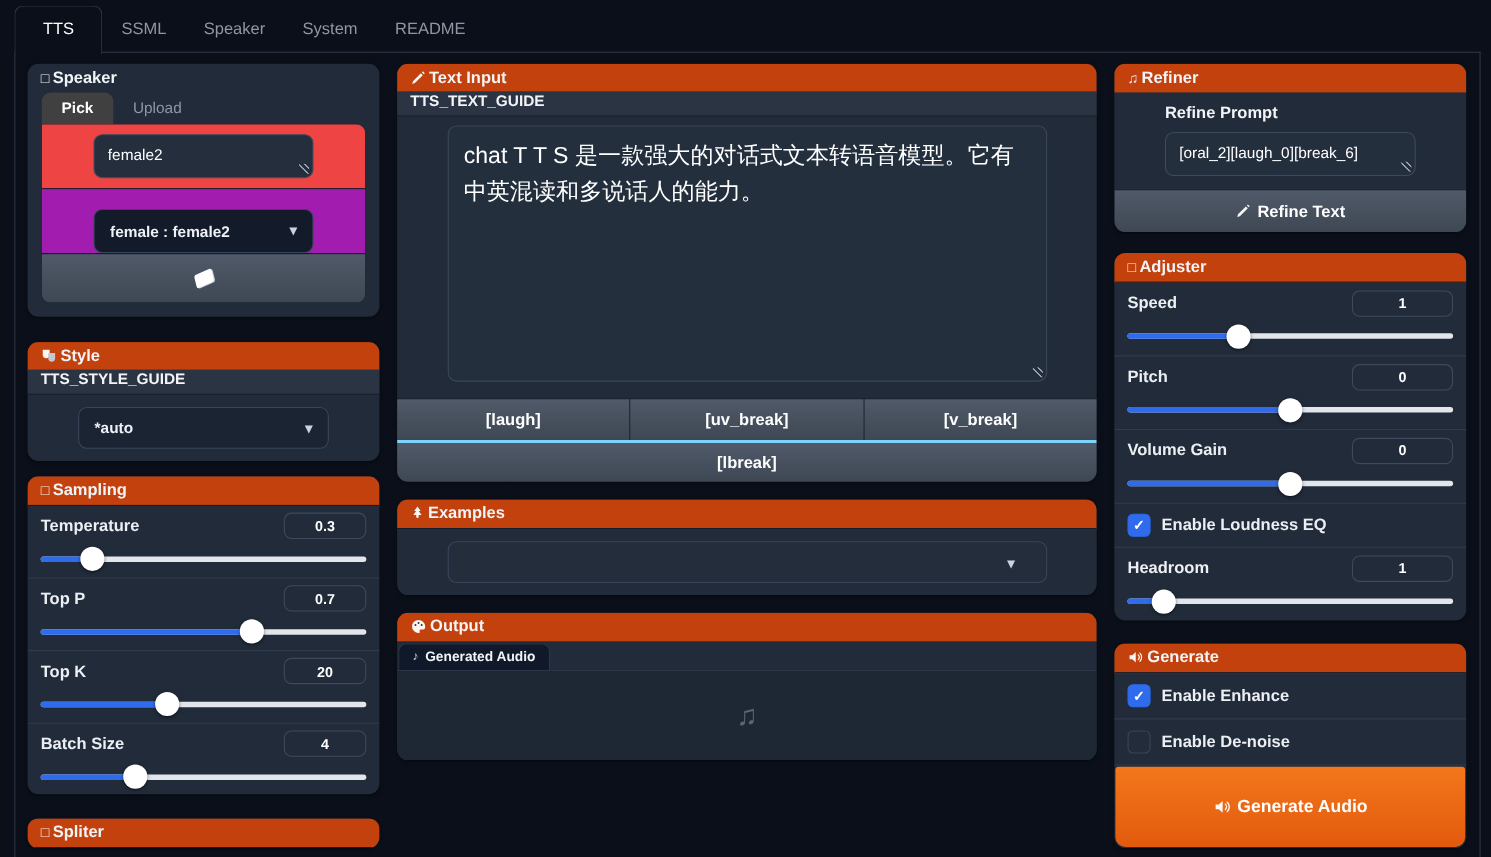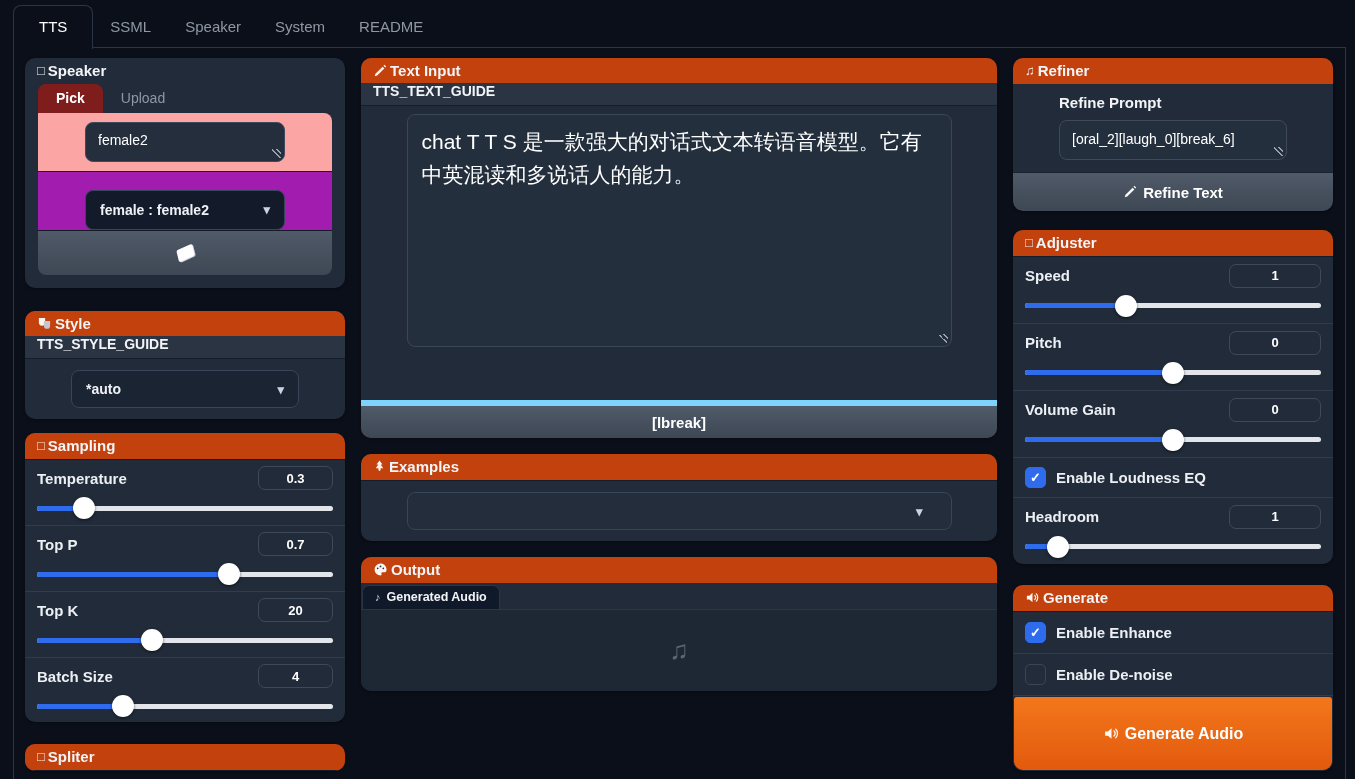--- a/index.html
+++ b/index.html
@@ -44,24 +44,24 @@
   .p-spliter{flex:1 1 auto;min-height:0}
   .p-text{height:380px;margin-bottom:16px}
   .p-examples{height:87px;margin-bottom:16px}
   .p-output{height:134px}
   .p-refiner{height:153px;margin-bottom:19px}
   .p-adjuster{height:334px;margin-bottom:21px}
   .p-generate{height:186px}
   
   .spk-tabs { display:flex; padding:0 0 0 13px; flex:0 0 auto; }
   .spk-tab { padding:6px 18px 7px; font-size:14px; color:#8f97a5; cursor:pointer; }
-  .spk-tab.active { background:#7f1d1d; color:#fff; font-weight:700; border-radius:8px 8px 0 0; }
+  .spk-tab.active { background:#404040; color:#fff; font-weight:700; border-radius:8px 8px 0 0; }
   .spk-body { margin:0 13px 13px; border-radius:0 8px 8px 8px; overflow:hidden;
     display:flex; flex-direction:column; flex:1; background:#1a2330; }
-  .spk-block-name { background:#fca5a5; flex:1; display:flex; align-items:center; justify-content:center;
+  .spk-block-name { background:#ef4444; flex:1; display:flex; align-items:center; justify-content:center;
     border-bottom:1px solid #141b27; }
   .spk-block-select { background:#a21caf; flex:1; display:flex; align-items:flex-end; justify-content:center; }
   .spk-textarea { width:200px; height:40px; background:#242e3d; border:1px solid #3e4a5c;
     border-radius:8px; position:relative; padding:9px 12px; font-size:14px; color:#fff; cursor:text; }
   .resize-handle { position:absolute; right:3px; bottom:3px; width:9px; height:9px;
     background:linear-gradient(45deg, transparent 0 40%, #98a1ae 40% 50%, transparent 50% 70%, #98a1ae 70% 80%, transparent 80%); }
   .select { background:#131b2a; border:1px solid #38455a; border-radius:8px; height:40px;
     display:flex; align-items:center; padding:0 14px; font-size:14px; font-weight:600;
     color:#eef1f5; cursor:pointer; position:relative; }
   .select .caret { margin-left:auto; color:#cdd3dc; font-size:13px; }
@@ -105,21 +105,21 @@
   .checkbox.checked::after { content:"✓"; color:#fff; font-size:13px; font-weight:700; }
   .check-label { font-size:15px; font-weight:600; color:#eceff3; }
   
   .text-body { flex:1; display:flex; align-items:flex-start; justify-content:center; padding:8px 0 6px; }
   .main-textarea { width:545px; height:233px; background:#242f3e; border:1px solid #3b4759;
     border-radius:8px; padding:11px 14px; font-size:21px; line-height:1.55; color:#fff;
     position:relative; cursor:text; }
   .token-row { display:flex; flex:0 0 38px; border-top:1px solid #1a2330; }
   .token-btn { flex:1; border-right:1px solid #1a2330; }
   .token-btn:last-child { border-right:none; }
-  .lbreak-row { flex:0 0 38px; border-top:6px solid #7dd3fc; }
+  .lbreak-row { flex:0 0 38px; border-top:3px solid #7dd3fc; }
   .lbreak-row .gray-btn { width:100%; height:100%; }
   .token-row .gray-btn { width:100%; height:100%; }
   
   .out-tabrow { display:flex; align-items:flex-end; padding:2px 0 0 1px;
     border-bottom:1px solid #2b3547; flex:0 0 auto; }
   .out-tab { display:inline-flex; align-items:center; gap:6px; background:#10192a;
     border:1px solid #2b3547; border-bottom:none; border-radius:7px 7px 0 0;
     padding:4px 12px 5px; font-size:12.5px; font-weight:700; color:#f2f4f7; cursor:pointer; }
   .out-tab .note { font-size:11px; color:#cdd3dc; }
   .out-body { flex:1; display:flex; align-items:center; justify-content:center; background:#1e2835; }
@@ -273,20 +273,31 @@
         </span>
         <span>Text Input</span>
       </div>
       <div class="panel-sub">TTS_TEXT_GUIDE</div>
       <div class="text-body">
         <div class="main-textarea">
           <span>chat T T S 是一款强大的对话式文本转语音模型。它有中英混读和多说话人的能力。</span>
           <i class="resize-handle"></i>
         </div>
       </div>
+      <div class="token-row">
+        <div class="token-btn">
+            <button class="gray-btn">[laugh]</button>
+          </div>
+        <div class="token-btn">
+            <button class="gray-btn">[uv_break]</button>
+          </div>
+        <div class="token-btn">
+            <button class="gray-btn">[v_break]</button>
+          </div>
+      </div>
       <div class="lbreak-row">
         <button class="gray-btn">[lbreak]</button>
       </div>
     </section>
 
     <section class="panel p-examples">
       <div class="panel-header">
         <span class="ph-icon">
           <svg class="icon-svg" width="13" height="15" viewBox="0 0 24 24">
             <path d="M12 1l5.5 7.5h-3.4L19 15h-5v3.2a2 2 0 1 1-4 0V15H5l4.9-6.5H6.5z" fill="#fff"></path>

